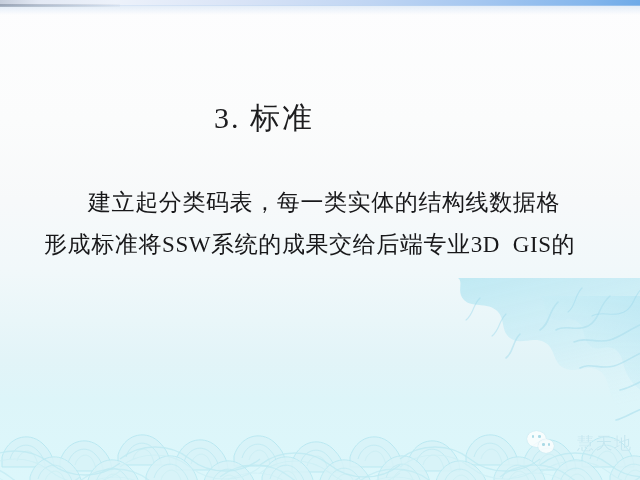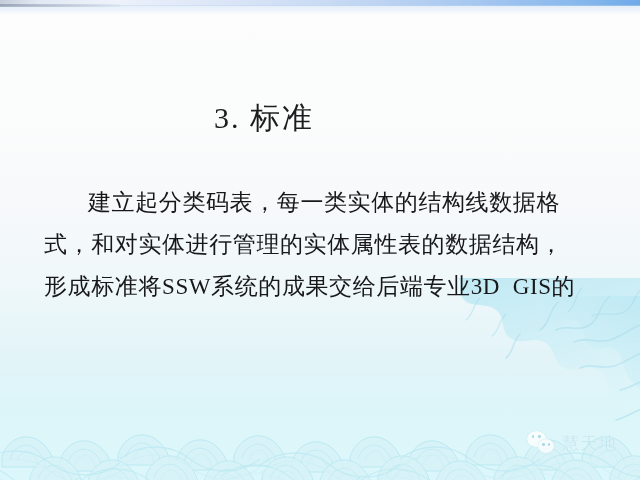--- a/index.html
+++ b/index.html
@@ -120,21 +120,21 @@
     padding-left: 44px;
   }
 
   
   #watermark {
     position: absolute;
     left: 527px;
     top: 430px;
     display: flex;
     align-items: center;
-    gap: 5px;
+    gap: 20px;
     opacity: 0.78;
   }
   #wechat-icon {
     width: 30px;
     height: 26px;
     position: relative;
     flex: none;
   }
   #wechat-icon .bub {
     position: absolute;
@@ -276,21 +276,20 @@
       <use href="#swell" x="220" y="52"></use>
       <use href="#swell" x="360" y="56"></use>
       <use href="#swell" x="500" y="52"></use>
     </g>
   </svg>
 
   <div id="title">3. 标准</div>
 
   <div id="body-text">
     <span class="ln indent">建立起分类码表，每一类实体的结构线数据格</span>
-    <span class="ln">式，和对实体进行管理的实体属性表的数据结构，</span>
     <span class="ln">形成标准将SSW系统的成果交给后端专业3D  GIS的</span>
   </div>
 
   <div id="watermark">
     <div id="wechat-icon">
       <div class="bub big"></div>
       <div class="bub small"></div>
       <div class="eye e1"></div>
       <div class="eye e2"></div>
       <div class="eye e3"></div>

